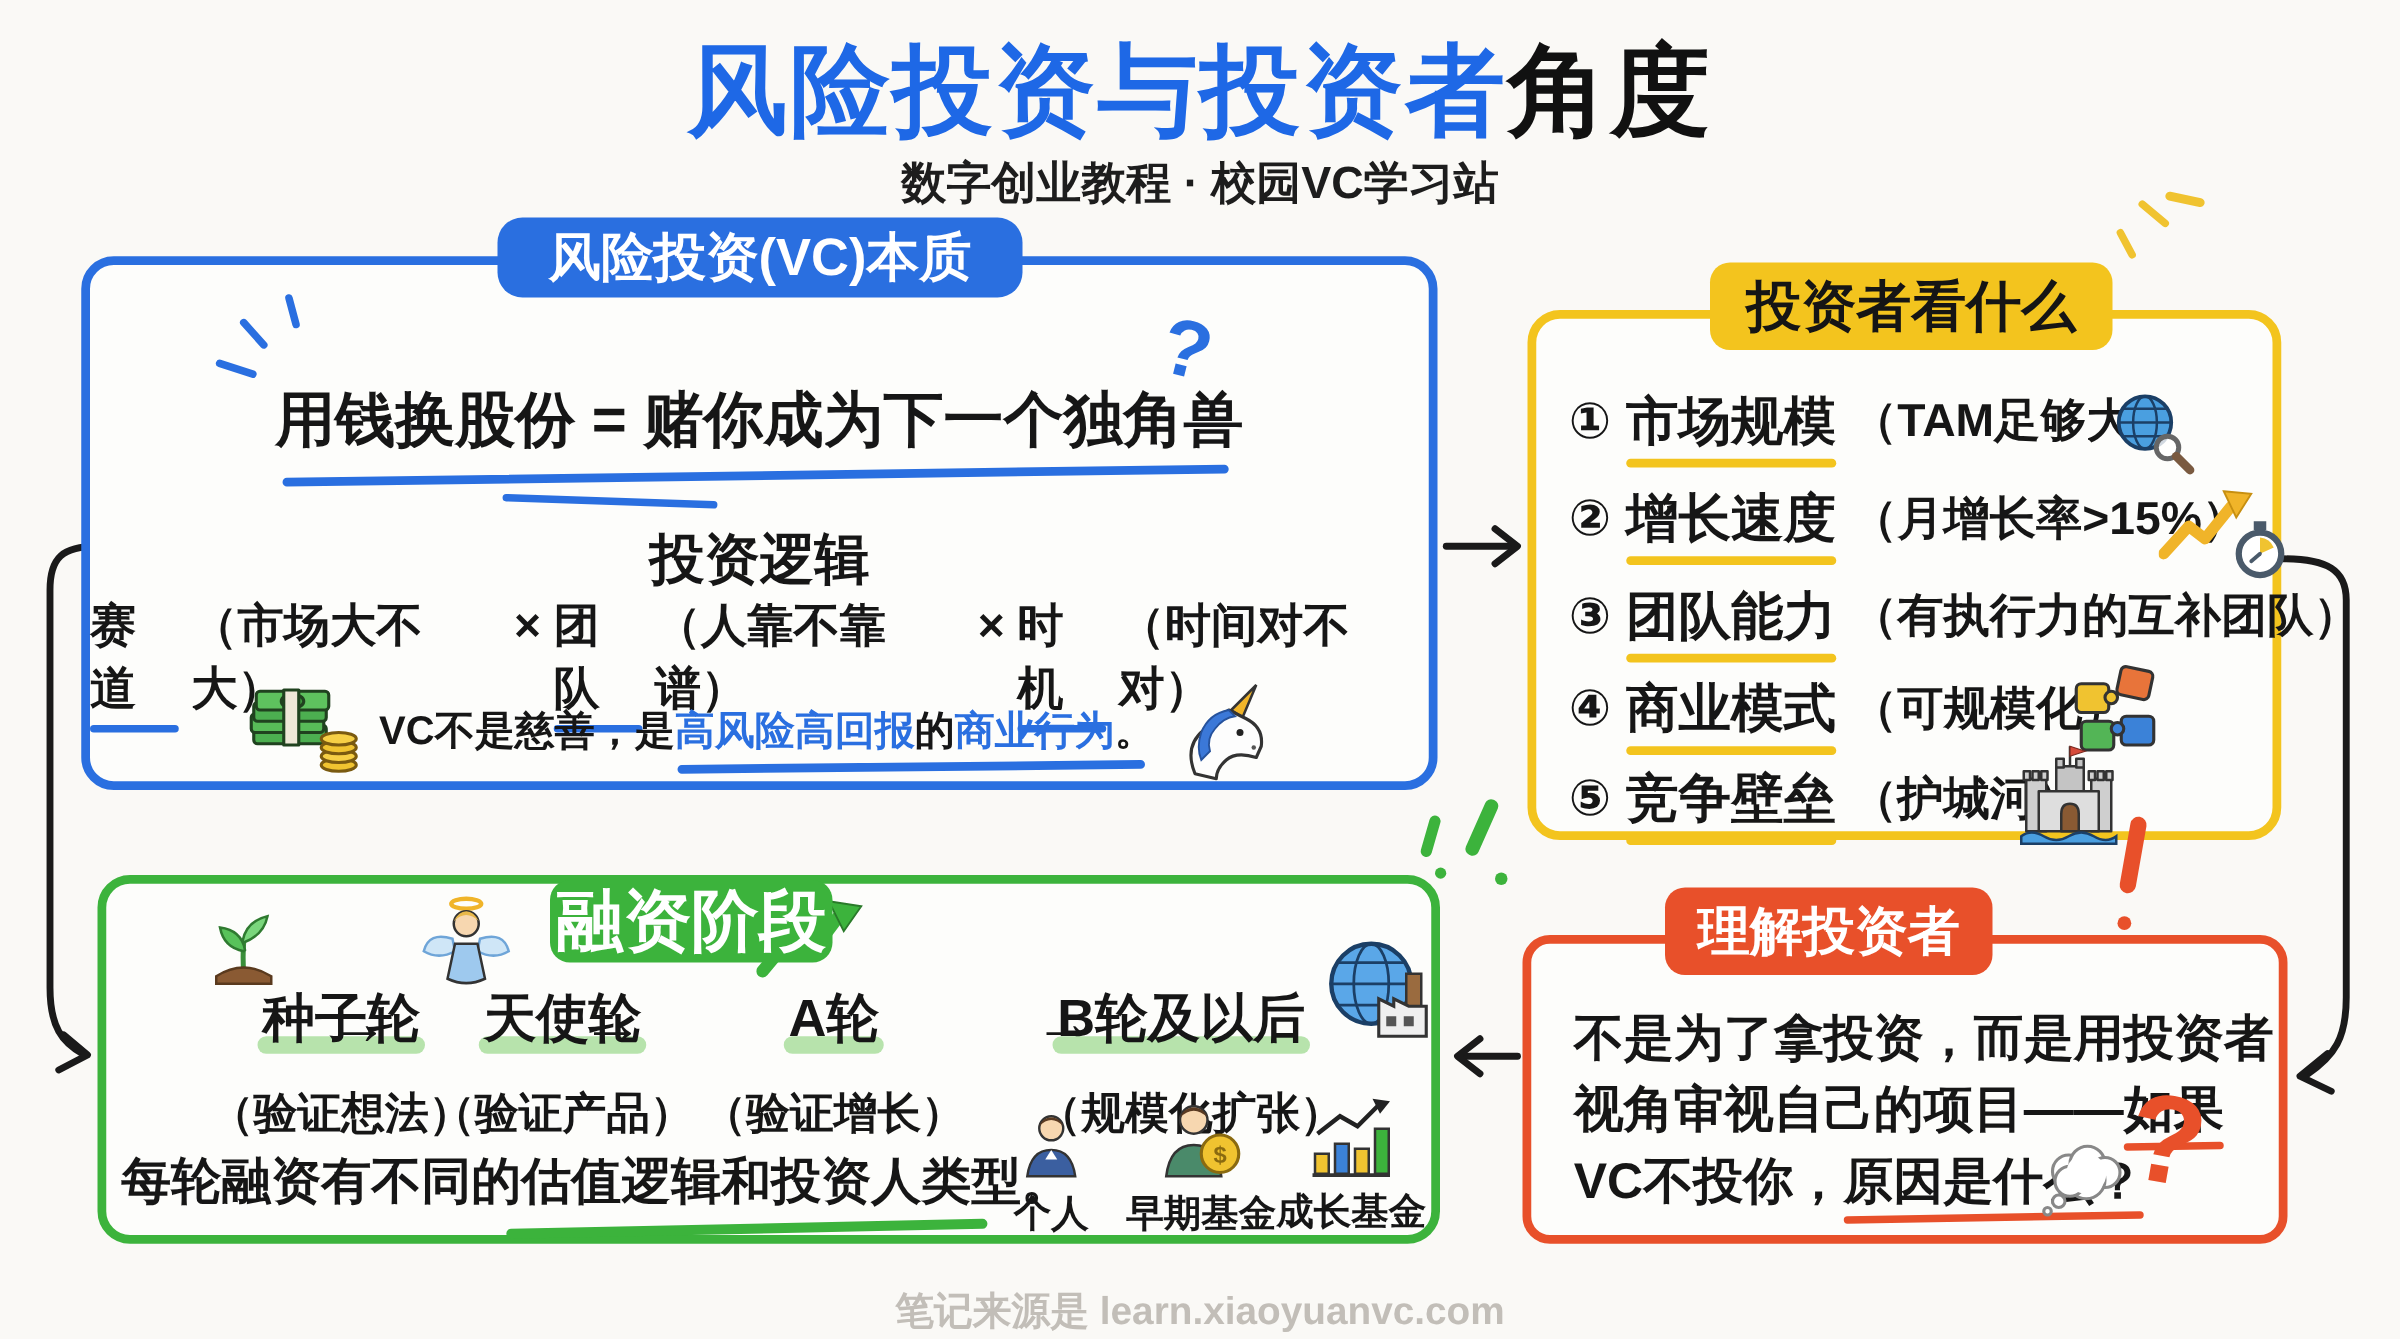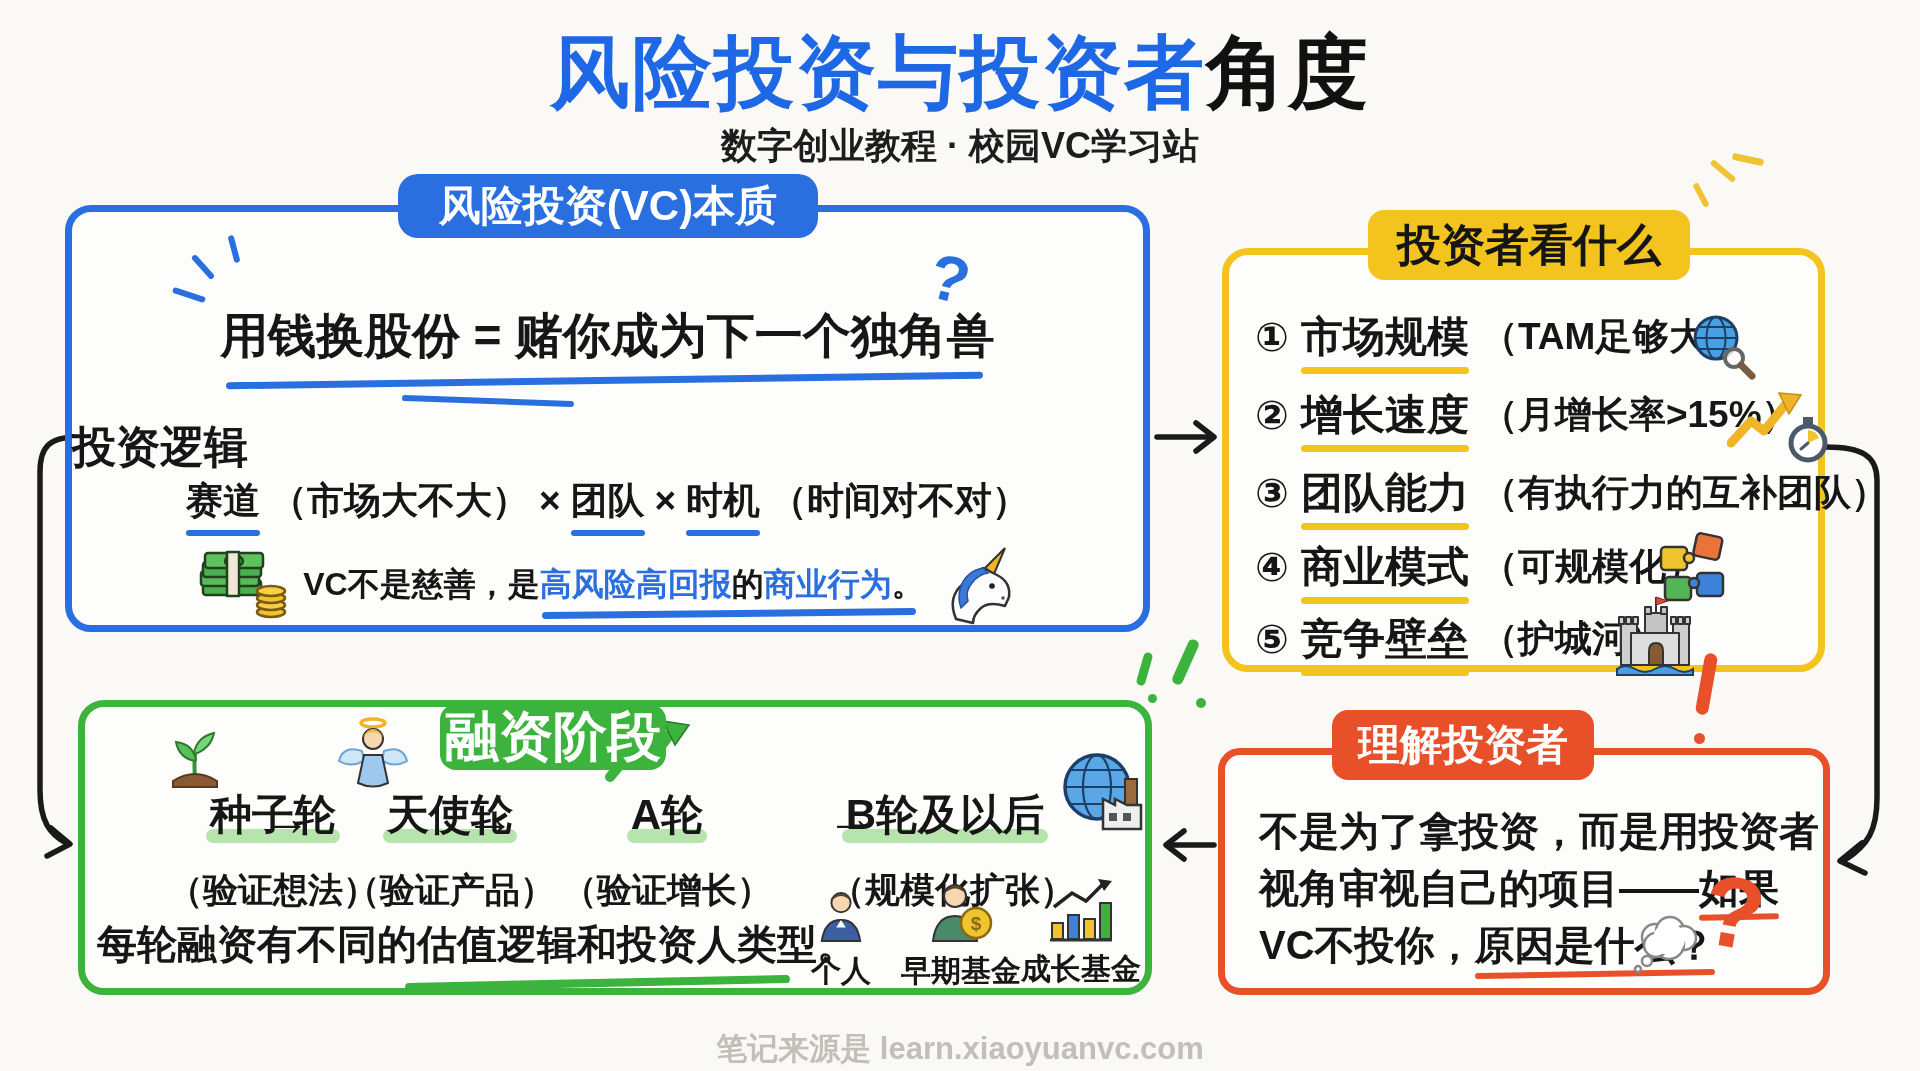--- a/index.html
+++ b/index.html
@@ -30,21 +30,21 @@
   .pill-yellow{left:1368px;top:210px;width:322px;height:70px;background:var(--yellow);color:#151515;font-size:44px}
   .pill-green{left:440px;top:704px;width:226px;height:66px;background:var(--green);color:#fff;font-size:54px}
   .pill-red{left:1332px;top:710px;width:262px;height:70px;background:var(--orange);color:#fff;font-size:42px}
 
   
   .tagline{top:92px;left:0;width:100%;text-align:center;font-size:48px;font-weight:800}
   .u-tagline{position:relative;display:inline-block}
   .u-tagline::after{content:"";position:absolute;left:6px;right:12px;bottom:-16px;height:7px;background:var(--blue);border-radius:4px;transform:rotate(-0.8deg)}
   .tagline-stroke{left:330px;top:186px;width:172px;height:6px;background:var(--blue);border-radius:3px;transform:rotate(2deg)}
   .q-doodle-blue{left:858px;top:30px;font-size:64px;font-weight:800;color:var(--blue);transform:rotate(14deg)}
-  .logic-title{top:206px;left:0;width:100%;text-align:left;font-size:44px;font-weight:800}
+  .logic-title{top:206px;left:0;width:100%;text-align:center;font-size:44px;font-weight:800}
   .formula{top:264px;left:0;width:100%;display:flex;justify-content:center;align-items:baseline;gap:10px;font-size:37px;font-weight:700}
   .u-bterm{position:relative;display:inline-block;font-weight:800}
   .u-bterm::after{content:"";position:absolute;left:0;right:0;bottom:-10px;height:6px;background:var(--blue);border-radius:3px}
   .concl{top:333px;left:0;width:100%;display:flex;justify-content:center;align-items:center;gap:14px}
   .concl-text{font-size:32px;font-weight:700;white-space:nowrap}
   .hl-blue{color:var(--blue)}
   .u-ctail{position:relative;display:inline-block}
   .u-ctail::after{content:"";position:absolute;left:2px;right:8px;bottom:-10px;height:7px;background:var(--blue);border-radius:4px;transform:rotate(-0.6deg)}
   .sparkle{position:absolute;border-radius:4px;z-index:2}
   .sp-blue{background:var(--blue)}
@@ -114,20 +114,21 @@
     <div class="abs tagline-stroke"></div>
     <div class="abs q-doodle-blue">?</div>
 
     <div class="abs logic-title">投资逻辑</div>
 
     <div class="abs formula">
       <span class="u-bterm">赛道</span>
       <span>（市场大不大）</span>
       <span>×</span>
       <span class="u-bterm">团队</span>
+      <span>（人靠不靠谱）</span>
       <span>×</span>
       <span class="u-bterm">时机</span>
       <span>（时间对不对）</span>
     </div>
 
     <div class="abs concl">
       <svg width="92" height="70" viewBox="0 0 92 70">
         <g stroke="#20421f" stroke-width="2.5" stroke-linejoin="round">
           <rect x="6" y="30" width="58" height="15" rx="3" fill="#4caf50"></rect>
           <rect x="4" y="21" width="58" height="15" rx="3" fill="#58bb58"></rect>

